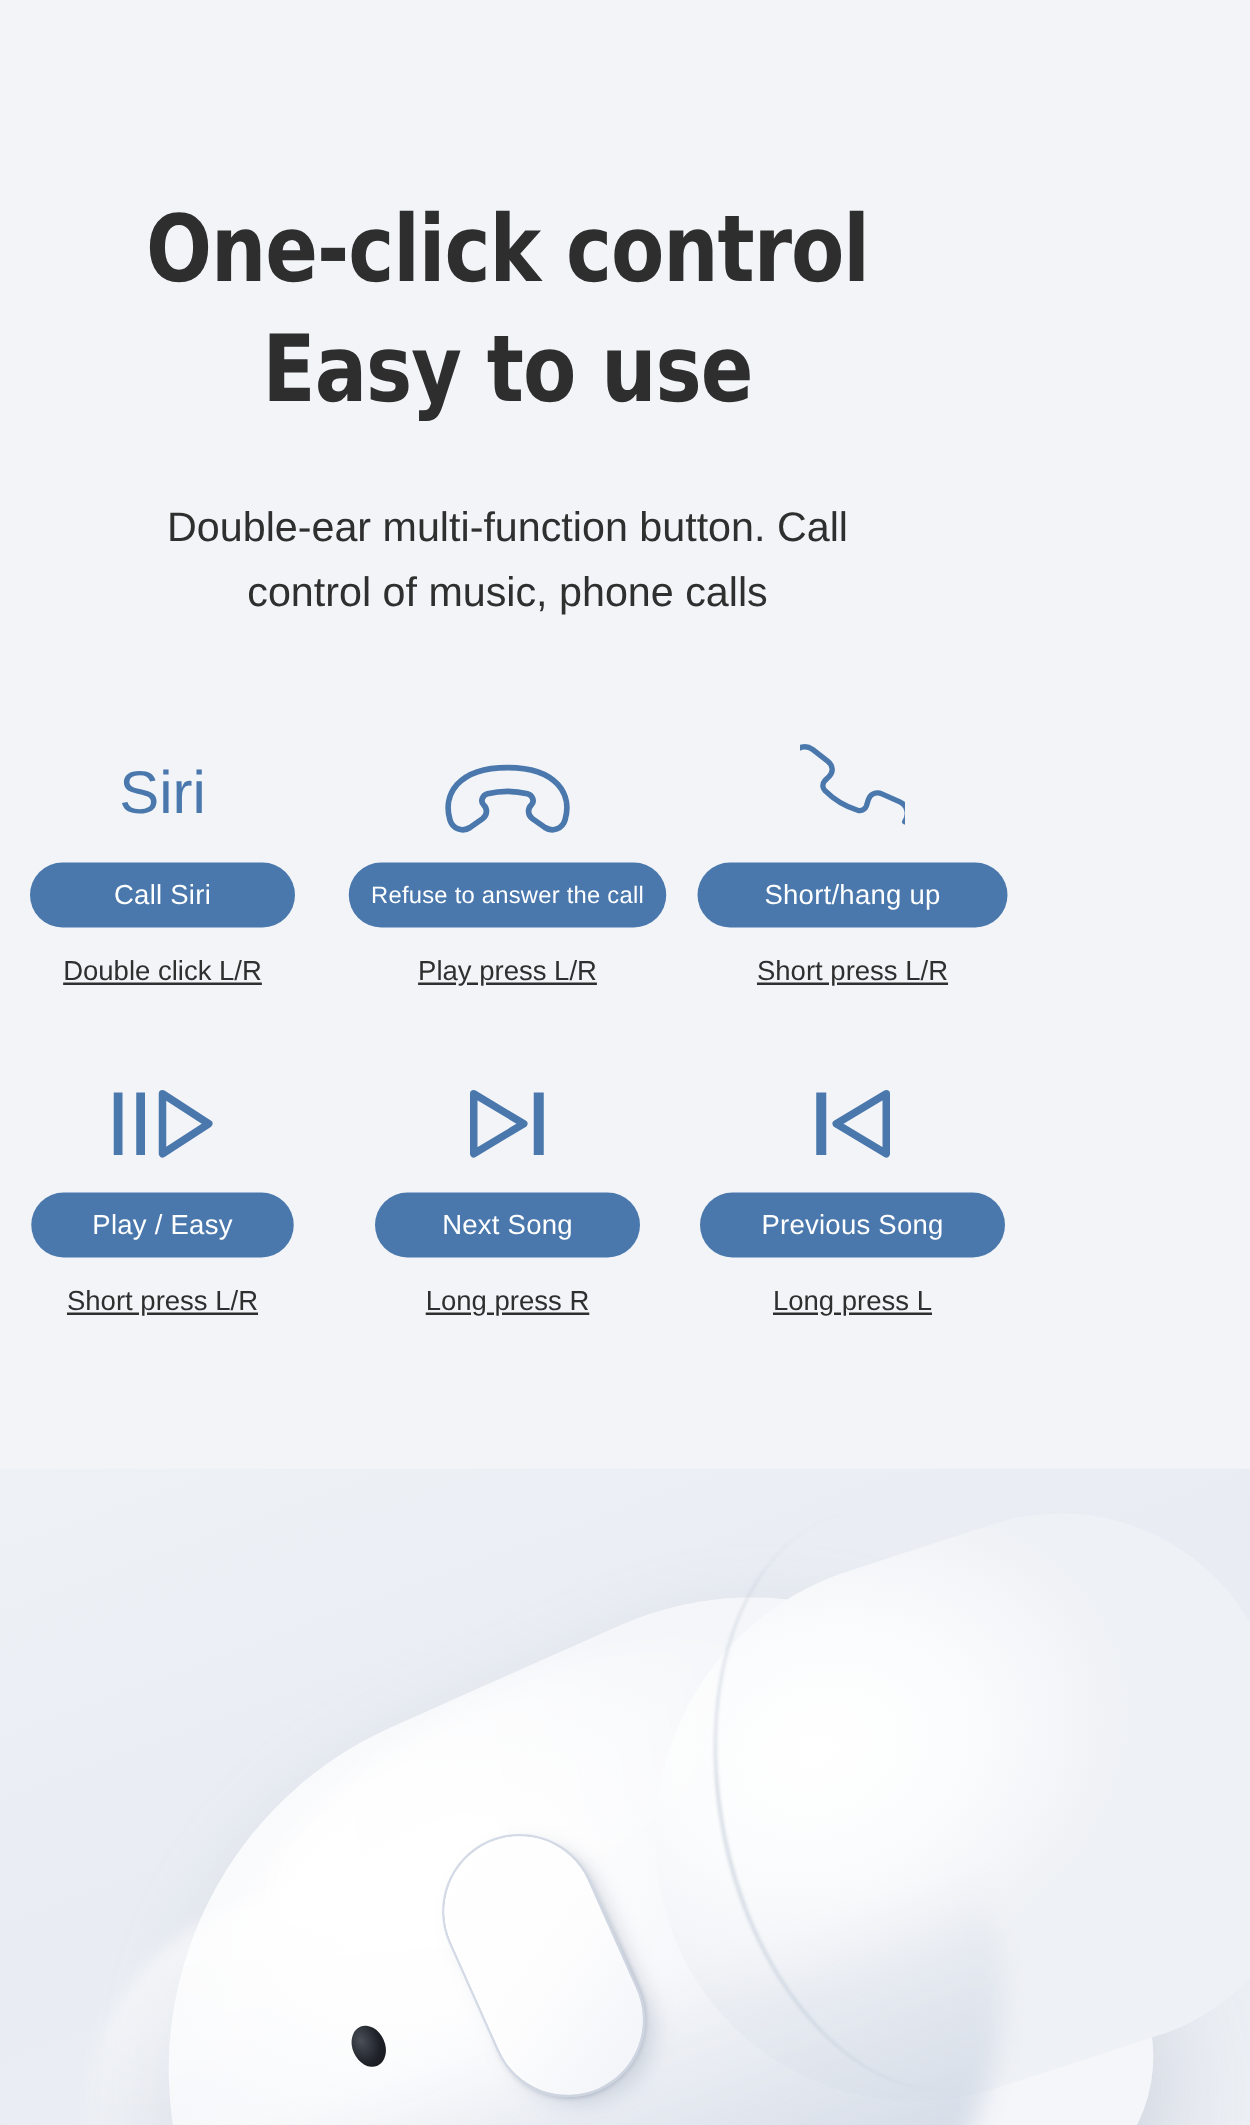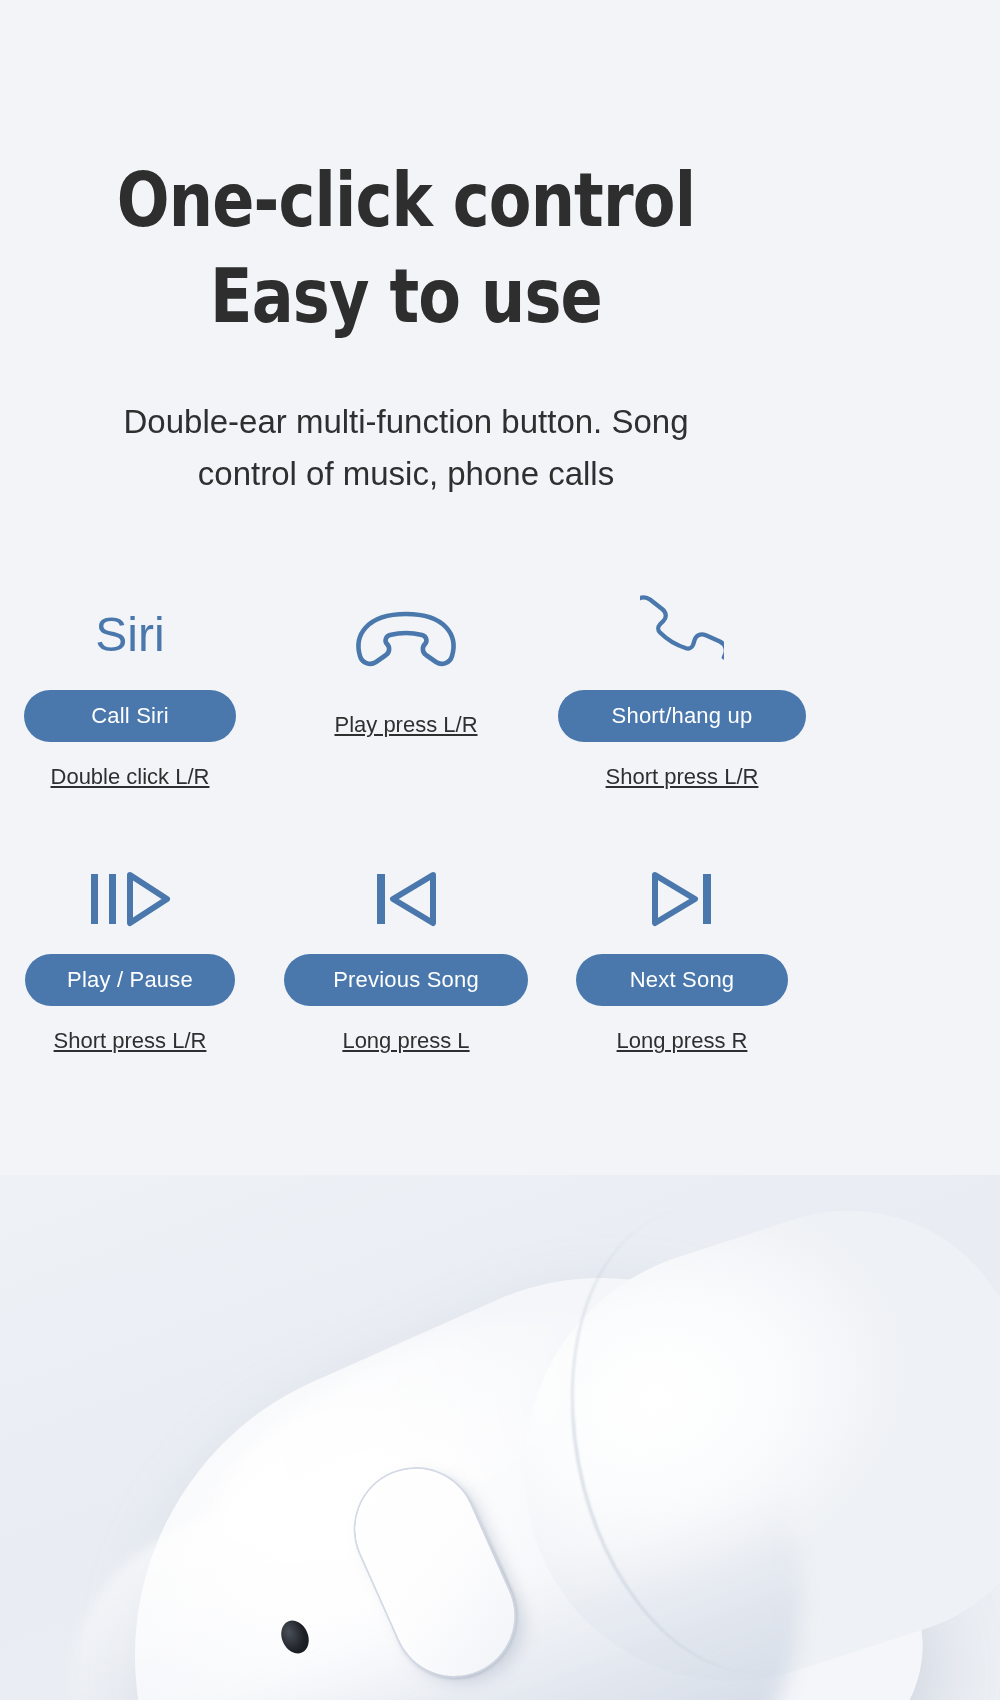--- a/index.html
+++ b/index.html
@@ -204,21 +204,21 @@
 </style>
 </head>
 <body>
 
 <div class="page">
 
   <div class="header">
     <div class="title-line">One-click control</div>
     <div class="title-line">Easy to use</div>
     <div class="subtitle">
-      <div>Double-ear multi-function button. Song</div>
+      <div>Double-ear multi-function button. Call</div>
       <div>control of music, phone calls</div>
     </div>
   </div>
 
   <div class="grid">
 
     <div class="row">
 
       <div class="cell">
         <div class="icon-slot">
@@ -231,20 +231,21 @@
       <div class="cell">
         <div class="icon-slot">
           <svg width="108" height="70" viewBox="0 0 108 70">
             <path d="M8 56 C2 36 14 14 54 14 C94 14 106 36 100 56
                      C98 63 90 66 84 62 L74 55 C70 52 70 47 73 44
                      C76 41 74 36 70 35 C64 33.5 59 33 54 33
                      C49 33 44 33.5 38 35 C34 36 32 41 35 44
                      C38 47 38 52 34 55 L24 62 C18 66 10 63 8 56 Z" fill="none" stroke="#4a78ad" stroke-width="4.6" stroke-linejoin="round"></path>
           </svg>
         </div>
+        <div class="pill w2 two-line">Refuse to answer the call</div>
         <div class="caption">Play press L/R</div>
       </div>
 
       <div class="cell">
         <div class="icon-slot">
           <svg width="84" height="86" viewBox="0 0 84 86">
             <g transform="rotate(-14 42 43)">
               <path d="M20 8 C26 2 34 2 39 8 L50 22 C54 27 53 33 48 36
                        L43 39 C40 41 39 45 41 48 C47 58 56 67 66 73
                        C69 75 73 74 75 71 L78 66 C81 61 87 60 92 64
@@ -261,44 +262,44 @@
     <div class="row">
 
       <div class="cell">
         <div class="icon-slot">
           <svg width="86" height="56" viewBox="0 0 86 56">
             <rect x="4" y="3" width="7" height="50" fill="#4a78ad"></rect>
             <rect x="22" y="3" width="7" height="50" fill="#4a78ad"></rect>
             <path d="M43 4 L80 28 L43 52 Z" fill="none" stroke="#4a78ad" stroke-width="6" stroke-linejoin="round"></path>
           </svg>
         </div>
-        <div class="pill w4">Play / Pause</div>
+        <div class="pill w4">Play / Easy</div>
         <div class="caption">Short press L/R</div>
+      </div>
+
+      <div class="cell">
+        <div class="icon-slot">
+          <svg width="66" height="56" viewBox="0 0 66 56">
+            <path d="M6 4 L46 28 L6 52 Z" fill="none" stroke="#4a78ad" stroke-width="6" stroke-linejoin="round"></path>
+            <rect x="54" y="3" width="8" height="50" fill="#4a78ad"></rect>
+          </svg>
+        </div>
+        <div class="pill w6">Next Song</div>
+        <div class="caption">Long press R</div>
       </div>
 
       <div class="cell">
         <div class="icon-slot">
           <svg width="66" height="56" viewBox="0 0 66 56">
             <rect x="4" y="3" width="8" height="50" fill="#4a78ad"></rect>
             <path d="M60 4 L20 28 L60 52 Z" fill="none" stroke="#4a78ad" stroke-width="6" stroke-linejoin="round"></path>
           </svg>
         </div>
         <div class="pill w5">Previous Song</div>
         <div class="caption">Long press L</div>
-      </div>
-
-      <div class="cell">
-        <div class="icon-slot">
-          <svg width="66" height="56" viewBox="0 0 66 56">
-            <path d="M6 4 L46 28 L6 52 Z" fill="none" stroke="#4a78ad" stroke-width="6" stroke-linejoin="round"></path>
-            <rect x="54" y="3" width="8" height="50" fill="#4a78ad"></rect>
-          </svg>
-        </div>
-        <div class="pill w6">Next Song</div>
-        <div class="caption">Long press R</div>
       </div>
 
     </div>
   </div>
 
   <div class="photo">
     <div class="bud-body"></div>
     <div class="bud-head"></div>
     <div class="bud-shade"></div>
     <div class="bud-crease"></div>

